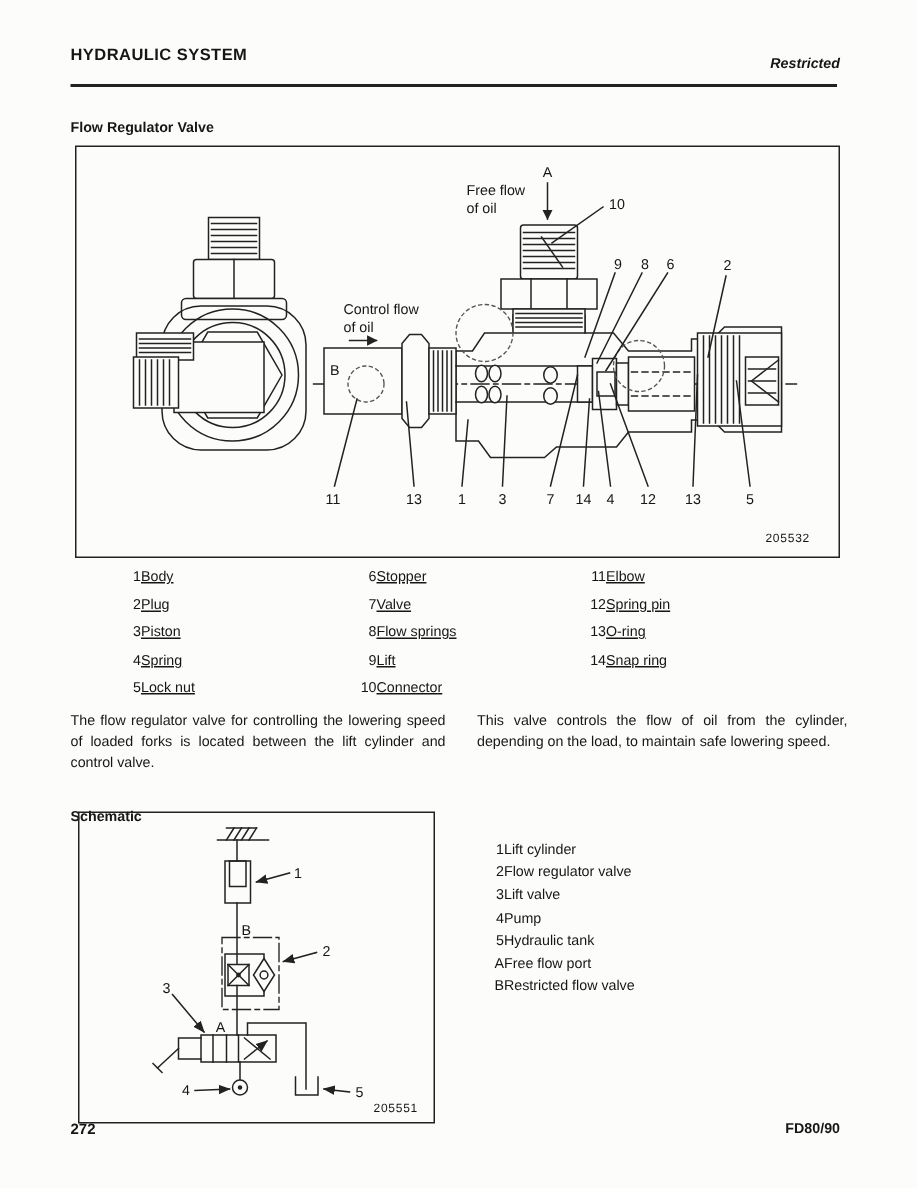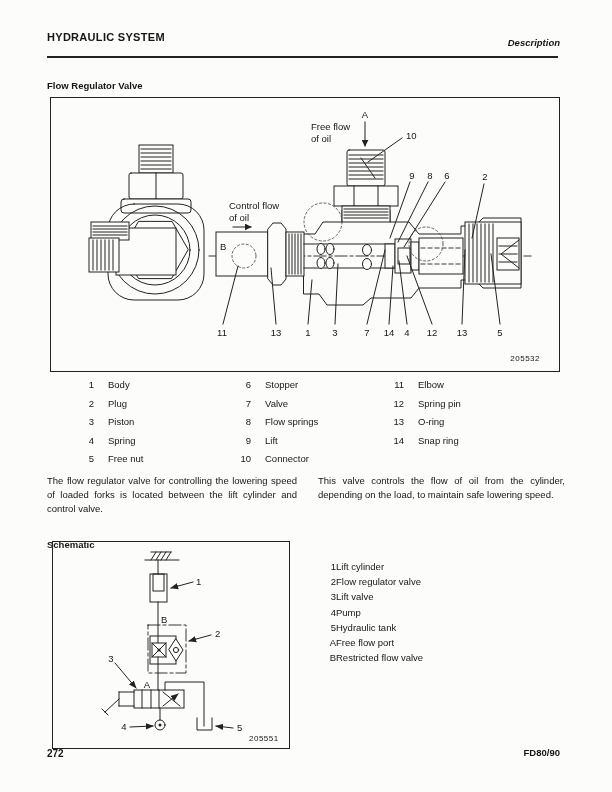--- a/index.html
+++ b/index.html
@@ -10,21 +10,21 @@
   .hdr-right{position:absolute;right:52px;top:37px;font-size:9.5px;font-weight:bold;font-style:italic;}
   .hdr-rule{position:absolute;left:47px;top:56px;width:511px;height:2px;background:#222;}
   .sec-title{position:absolute;left:47px;top:80px;font-size:9.5px;font-weight:bold;}
   .figbox{position:absolute;left:50px;top:97px;width:510px;height:275px;border:1.5px solid #222;box-sizing:border-box;}
   .figbox svg{position:absolute;left:0;top:0;}
   .parts{position:absolute;top:376px;left:0;width:612px;font-size:9.5px;}
   .pcol{position:absolute;top:0;}
   .pcol.c1{left:80px;} .pcol.c2{left:237px;} .pcol.c3{left:390px;}
   .prow{height:18.5px;line-height:18.5px;white-space:nowrap;}
   .pnum{display:inline-block;width:14px;text-align:right;}
-  .pname{margin-left:14px;}
+  .pname{text-decoration:underline;}
   .paras{position:absolute;top:474px;left:0;width:612px;font-size:9.5px;line-height:14px;}
   .para-l{position:absolute;left:47px;width:250px;text-align:justify;}
   .para-r{position:absolute;left:318px;width:247px;text-align:justify;}
   .schem-title{position:absolute;left:47px;top:523px;font-size:9.5px;font-weight:bold;margin-top:16px;}
   .schembox{position:absolute;left:52px;top:541px;width:238px;height:208px;border:1.5px solid #222;box-sizing:border-box;}
   .legend{position:absolute;left:320px;top:559px;font-size:9.5px;}
   .lrow{height:15.2px;line-height:15.2px;white-space:nowrap;}
   .lkey{display:inline-block;width:16px;text-align:right;}
   .llabel{margin-left:0;}
   .foot-l{position:absolute;left:47px;top:748px;font-size:10px;font-weight:bold;}
@@ -39,21 +39,21 @@
   svg .s .fi{fill:#222;stroke:none;}
   svg text{fill:#161616;font-size:9.5px;font-family:"Liberation Sans",sans-serif;}
   svg text.fig{font-size:8px;letter-spacing:.5px;}
 </style>
 </head>
 <body>
 
 <div class="page">
 
   <div class="hdr-title">HYDRAULIC SYSTEM</div>
-  <div class="hdr-right">Description</div>
+  <div class="hdr-right">Restricted</div>
   <div class="hdr-rule"></div>
 
   <div class="sec-title">Flow Regulator Valve</div>
 
   <div class="figbox">
     <svg width="507" height="272" viewBox="0 0 507 272">
       <g class="s">
 
         <rect x="88" y="47" width="34" height="28" class="fp"></rect>
         <path d="M90,51 h30 M90,55 h30 M90,59 h30 M90,63 h30 M90,67 h30 M90,71 h30"></path>
@@ -150,21 +150,21 @@
       <text x="489" y="263" text-anchor="end" class="fig">205532</text>
     </svg>
   </div>
 
   <div class="parts">
     <div class="pcol c1">
       <div class="prow"><span class="pnum">1</span><span class="pname">Body</span></div>
       <div class="prow"><span class="pnum">2</span><span class="pname">Plug</span></div>
       <div class="prow"><span class="pnum">3</span><span class="pname">Piston</span></div>
       <div class="prow"><span class="pnum">4</span><span class="pname">Spring</span></div>
-      <div class="prow"><span class="pnum">5</span><span class="pname">Free nut</span></div>
+      <div class="prow"><span class="pnum">5</span><span class="pname">Lock nut</span></div>
     </div>
     <div class="pcol c2">
       <div class="prow"><span class="pnum">6</span><span class="pname">Stopper</span></div>
       <div class="prow"><span class="pnum">7</span><span class="pname">Valve</span></div>
       <div class="prow"><span class="pnum">8</span><span class="pname">Flow springs</span></div>
       <div class="prow"><span class="pnum">9</span><span class="pname">Lift</span></div>
       <div class="prow"><span class="pnum">10</span><span class="pname">Connector</span></div>
     </div>
     <div class="pcol c3">
       <div class="prow"><span class="pnum">11</span><span class="pname">Elbow</span></div>

